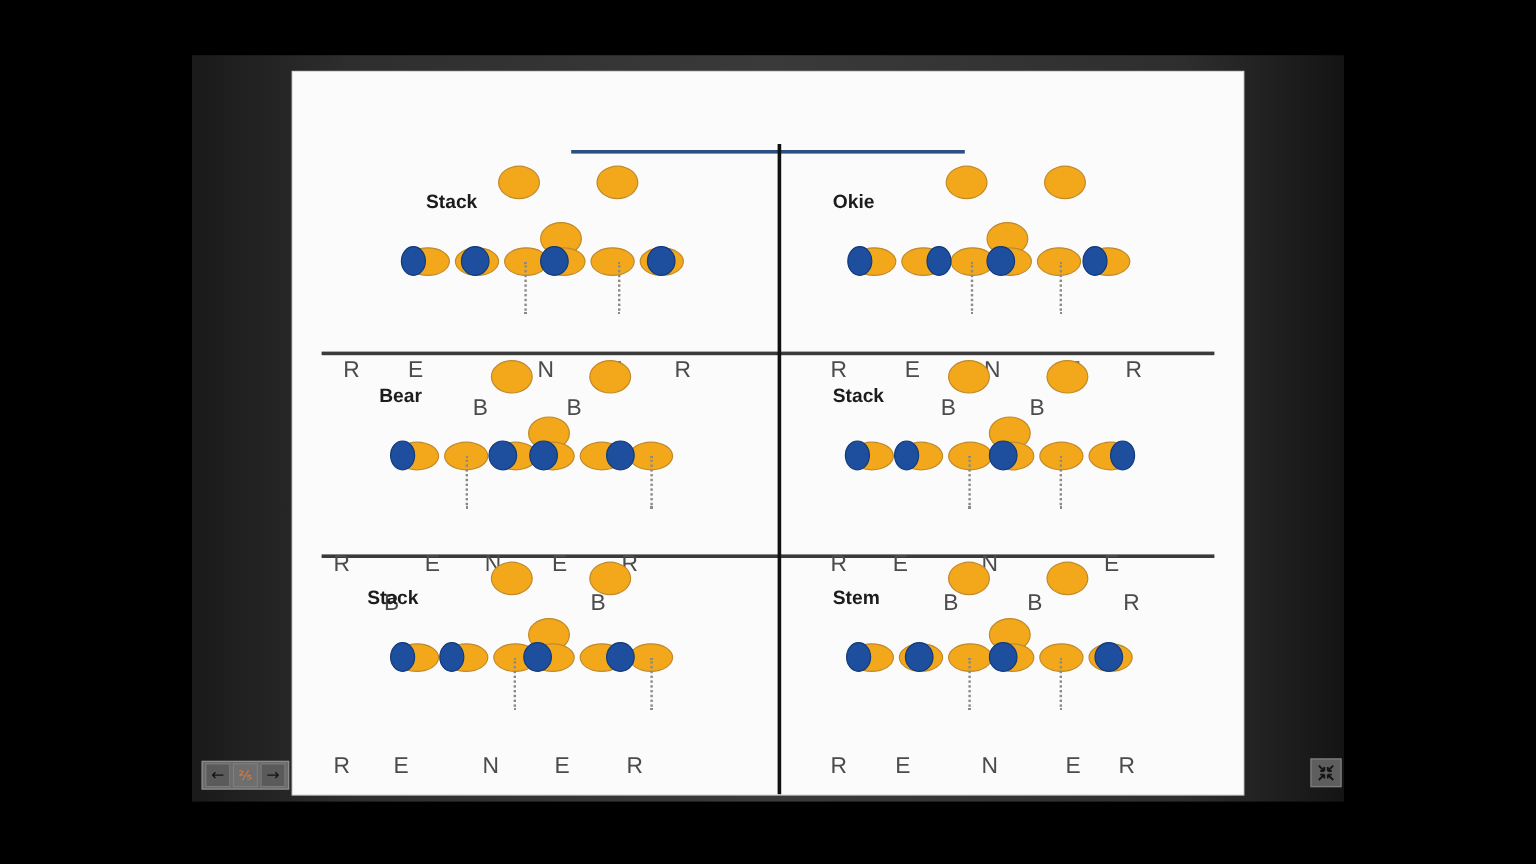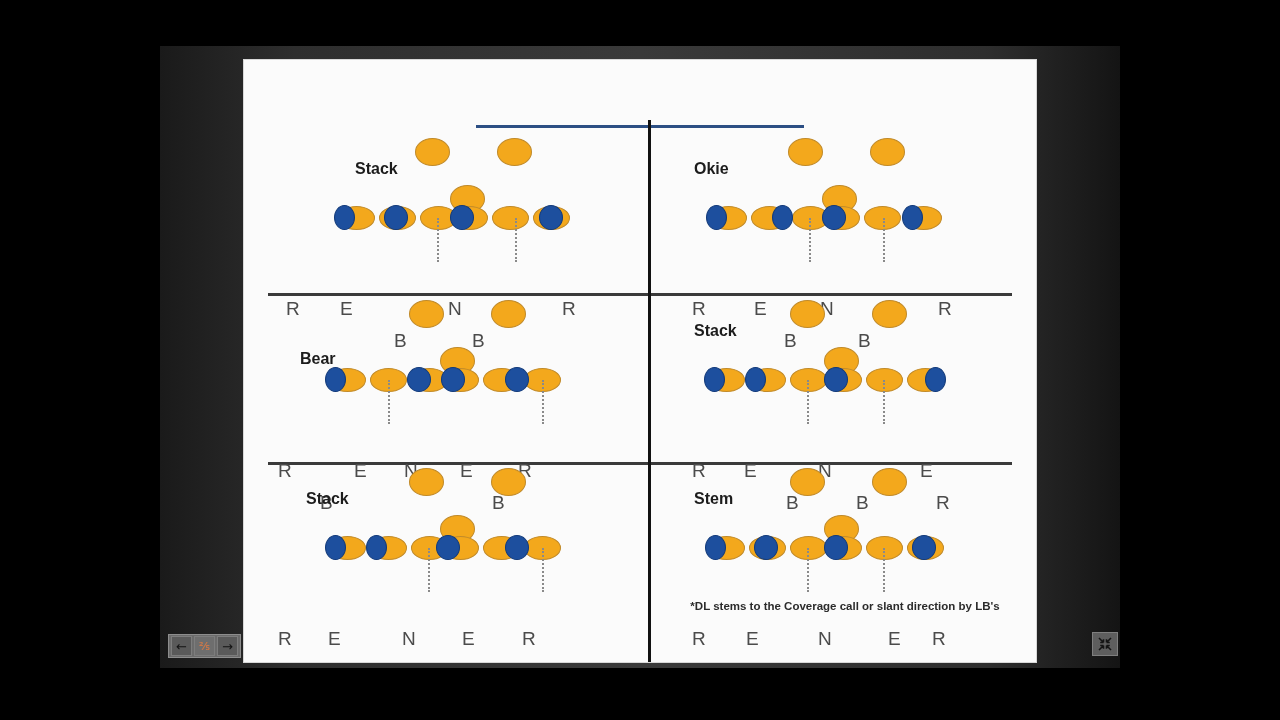--- a/index.html
+++ b/index.html
@@ -219,21 +219,21 @@
       <div class="plabel" style="left:104px;top:160px;">E</div>
       <div class="plabel" style="left:170px;top:160px;">N</div>
       <div class="plabel" style="left:238px;top:160px;">E</div>
       <div class="plabel" style="left:288px;top:160px;">R</div>
       <div class="plabel" style="left:134px;top:192px;">B</div>
       <div class="plabel" style="left:208px;top:192px;">B</div>
     </div>
   </div>
 
   <div class="quad" id="quad-bear">
-    <div class="quad-label" style="left:56px;top:22px;margin-top:28px;">Bear</div>
+    <div class="quad-label" style="left:72px;top:22px;">Bear</div>
     <div class="field">
       <div class="ol deep" style="left:165px;top:0px;"></div>
       <div class="ol deep" style="left:247px;top:0px;"></div>
       <div class="ol deep" style="left:196px;top:47px;"></div>
       <div class="ol" style="left:85px;top:68px;"></div>
       <div class="ol" style="left:126px;top:68px;"></div>
       <div class="ol" style="left:167px;top:68px;"></div>
       <div class="ol" style="left:198px;top:68px;"></div>
       <div class="ol" style="left:239px;top:68px;"></div>
       <div class="ol" style="left:280px;top:68px;"></div>
@@ -341,21 +341,20 @@
       <div class="plabel" style="left:42px; top:160px;">R</div>
       <div class="plabel" style="left:96px; top:160px;">E</div>
       <div class="plabel" style="left:168px;top:160px;">N</div>
       <div class="plabel" style="left:238px;top:160px;">E</div>
       <div class="plabel" style="left:282px;top:160px;">R</div>
       <div class="plabel" style="left:134px;top:192px;">B</div>
       <div class="plabel" style="left:208px;top:192px;">B</div>
     </div>
   </div>
 
-  <div id="footnote">*DL stems to the Coverage call or slant direction by LB's</div>
 </div>
 
 <div id="nav-controls">
   <div class="navbtn">←</div>
   <div class="navbtn brand">⅖</div>
   <div class="navbtn">→</div>
 </div>
 
 <div id="fullscreen-btn">
   <span>

